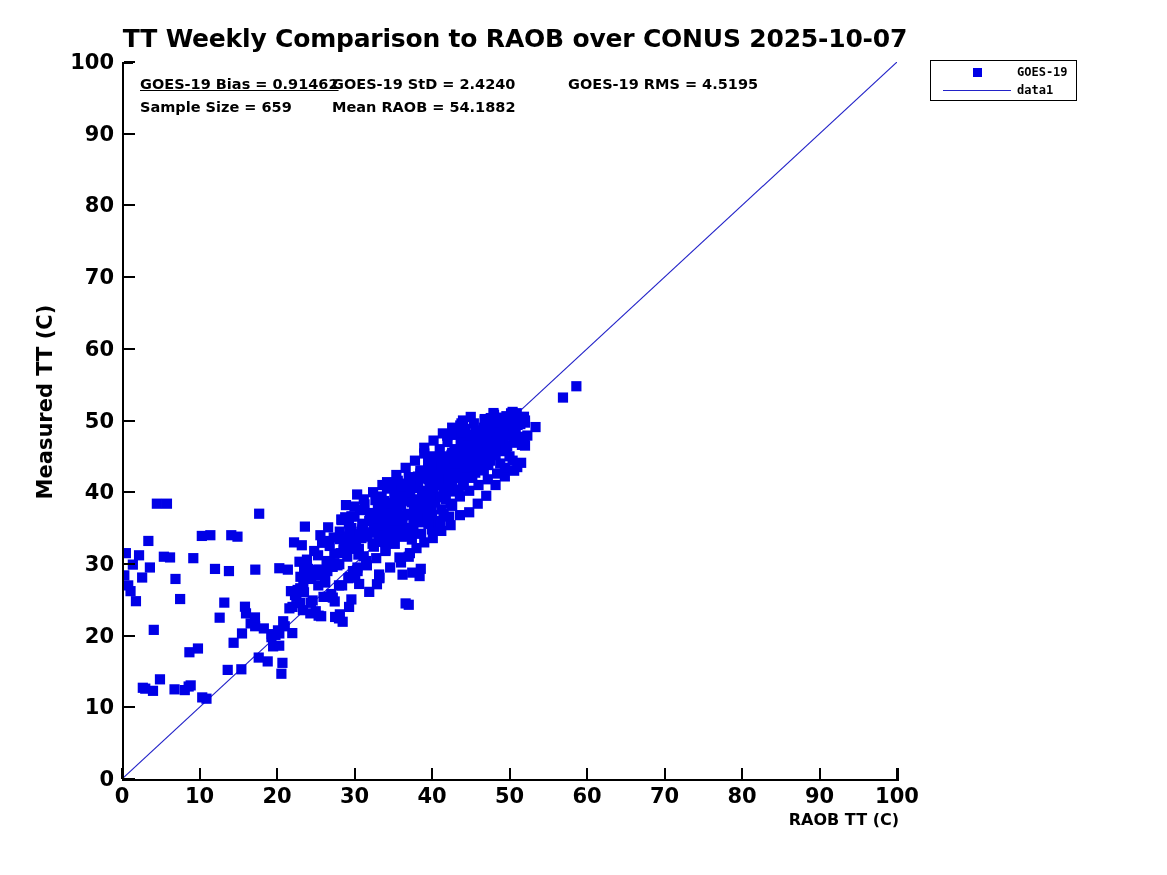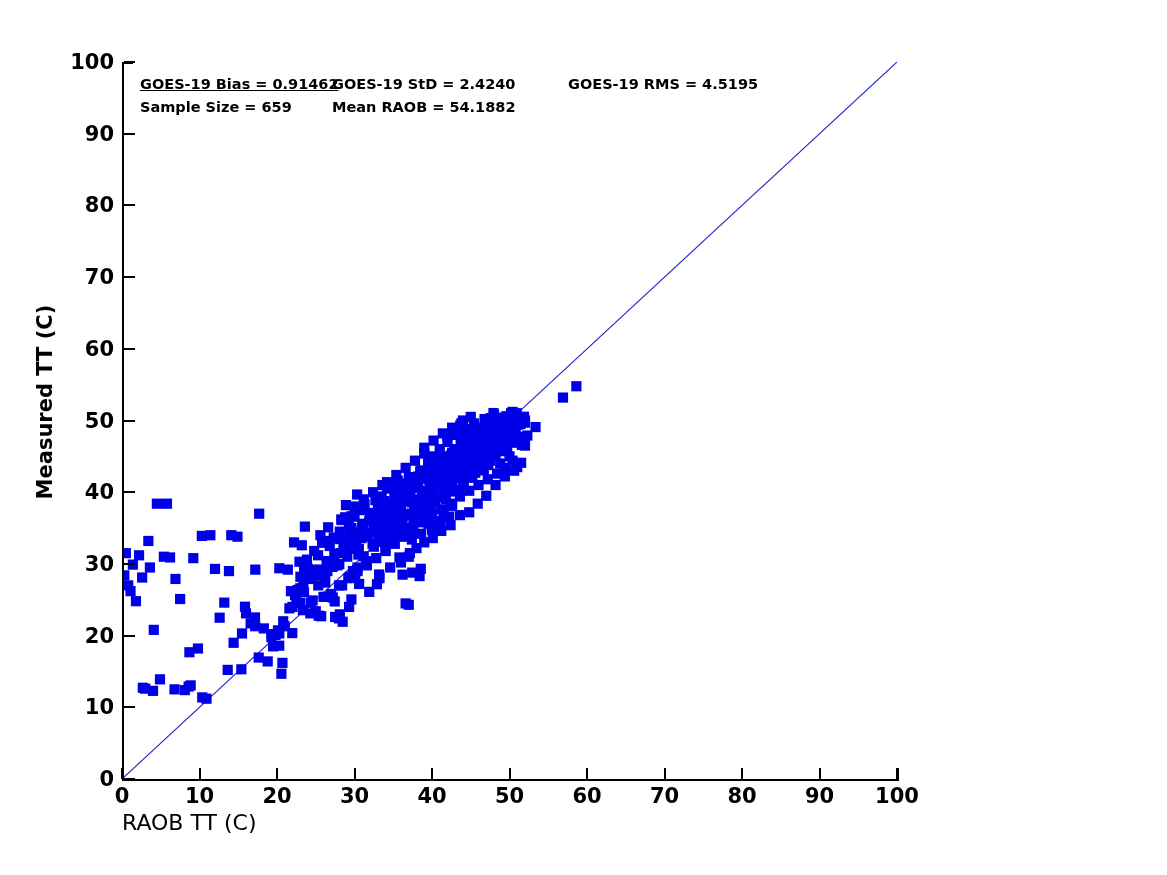--- a/index.html
+++ b/index.html
@@ -116,23 +116,23 @@
     transform: translateY(-50%);
     text-align: right;
     white-space: nowrap;
   }
 
   #xlabel {
     position: absolute;
     left: 122px;
     width: 777px;
     top: 810px;
-    text-align: left;
-    font-size: 22px;
-    font-weight: normal;
+    text-align: right;
+    font-size: 16px;
+    font-weight: bold;
     color: #000000;
     white-space: nowrap;
   }
   #ylabel {
     position: absolute;
     left: -215px;
     top: 390px;
     width: 520px;
     text-align: center;
     font-size: 21px;
@@ -204,20 +204,21 @@
     left: 0; top: 0;
     width: 775px;
     height: 717px;
   }
 </style>
 </head>
 <body>
 
 <div id="figure">
 
+  <div id="chart-title">TT Weekly Comparison to RAOB over CONUS 2025-10-07</div>
 
   <div id="plot-area">
     <svg id="scatter-canvas" viewBox="0 0 775 717" preserveAspectRatio="none">
         <line x1="0" y1="717" x2="775" y2="0" stroke="#2222c8" stroke-width="1.1"></line>
         <g>
           <rect x="-2.7749999999999995" y="508.27200000000005" width="10.2" height="10.2" fill="#0000e6"></rect>
           <rect x="-1.2249999999999996" y="486.04499999999996" width="10.2" height="10.2" fill="#0000e6"></rect>
           <rect x="1.1000000000000005" y="518.31" width="10.2" height="10.2" fill="#0000e6"></rect>
           <rect x="3.4250000000000007" y="524.0459999999999" width="10.2" height="10.2" fill="#0000e6"></rect>
           <rect x="5.75" y="497.517" width="10.2" height="10.2" fill="#0000e6"></rect>
@@ -860,14 +861,24 @@
   <div id="ylabel">Measured TT (C)</div>
 
   <div id="annotations-layer">
       <div class="annot" style="left: 140px; top: 76px; text-decoration: underline;">GOES-19 Bias = 0.91462</div>
       <div class="annot" style="left: 332px; top: 76px;">GOES-19 StD = 2.4240</div>
       <div class="annot" style="left: 568px; top: 76px;">GOES-19 RMS = 4.5195</div>
       <div class="annot" style="left: 140px; top: 99px;">Sample Size = 659</div>
       <div class="annot" style="left: 332px; top: 99px;">Mean RAOB = 54.1882</div>
     </div>
 
+  <div id="legend">
+    <div class="legend-row" id="legend-row-0">
+      <span class="legend-marker-square"></span>
+      <span class="legend-label">GOES-19</span>
+    </div>
+    <div class="legend-row" id="legend-row-1">
+      <span class="legend-marker-line"></span>
+      <span class="legend-label">data1</span>
+    </div>
+  </div>
 
 </div>
 
 </body></html>

